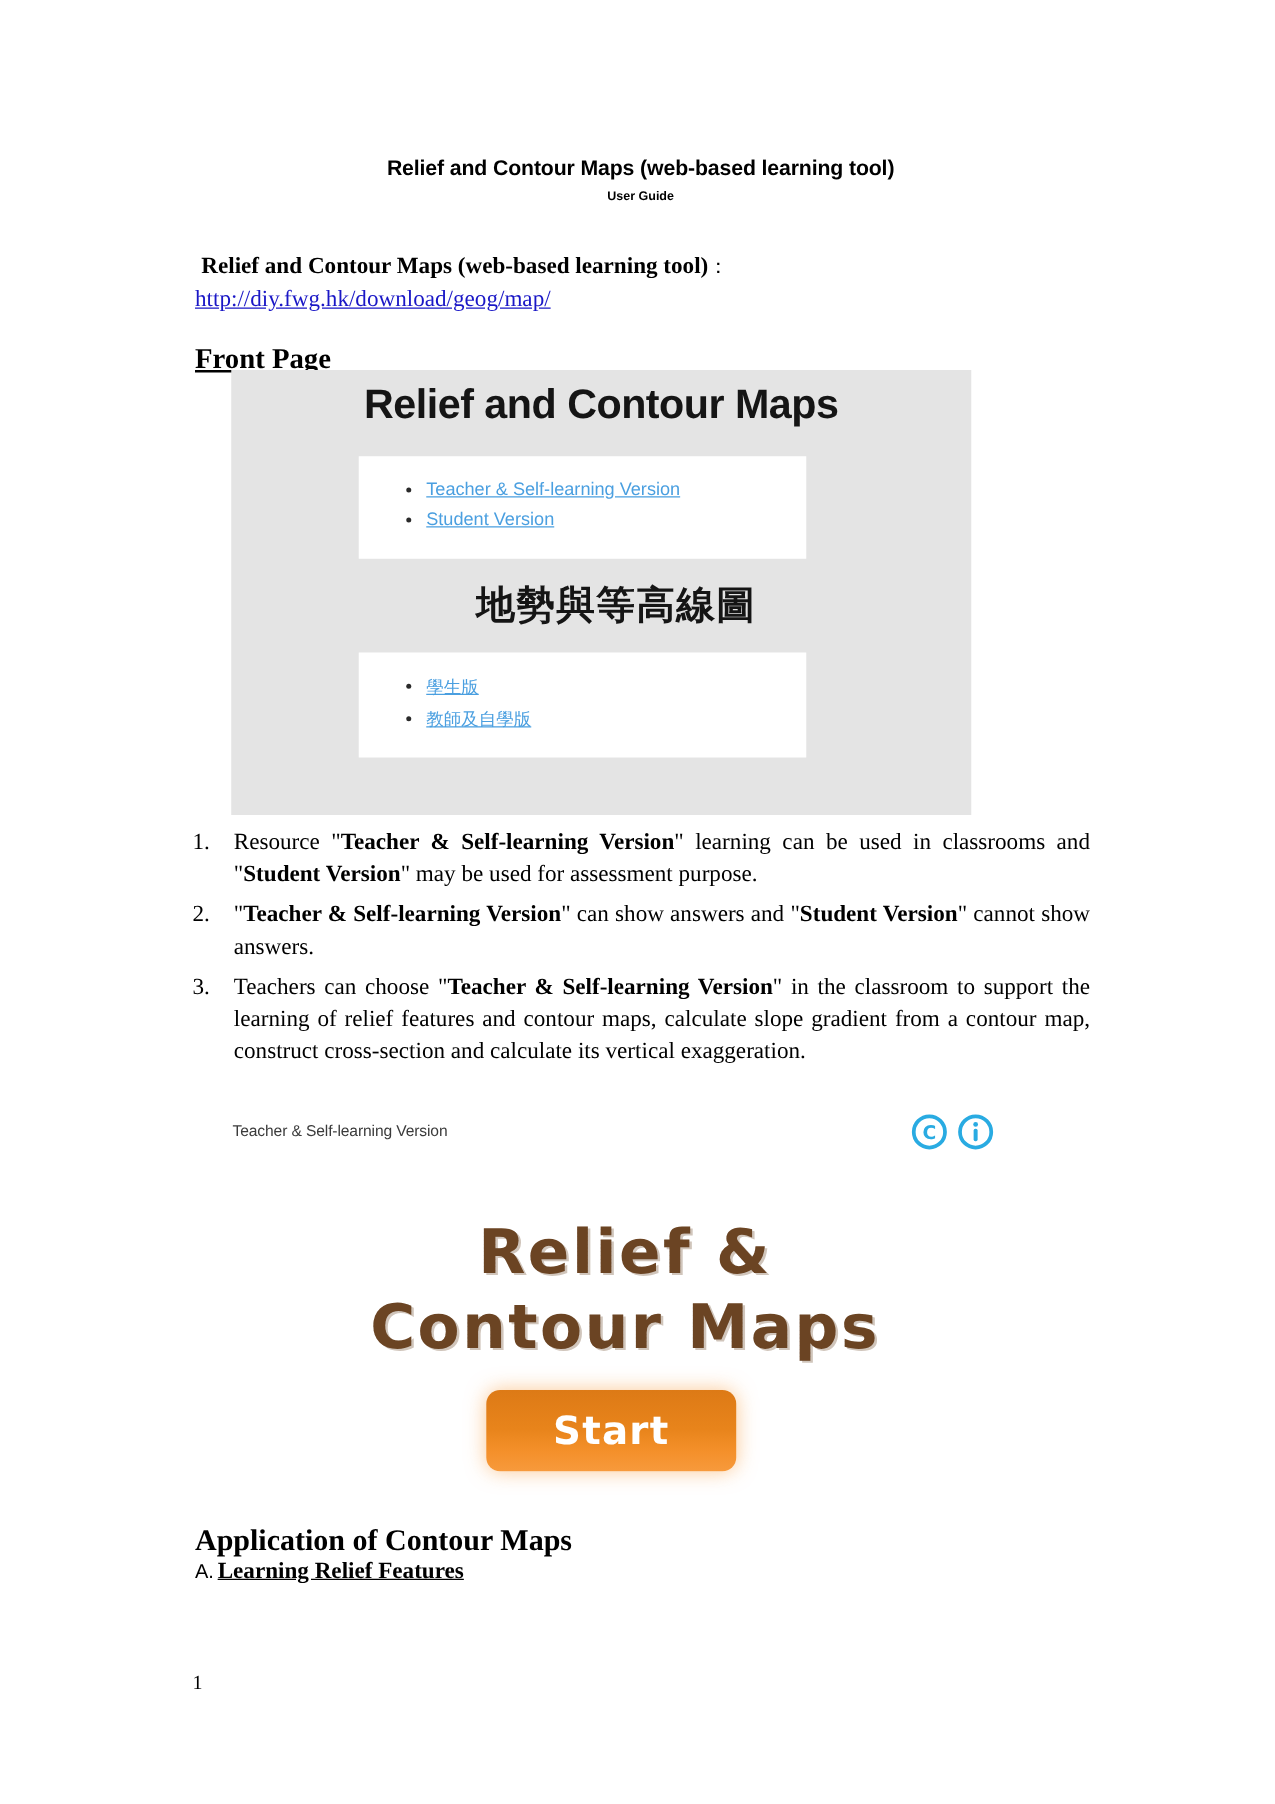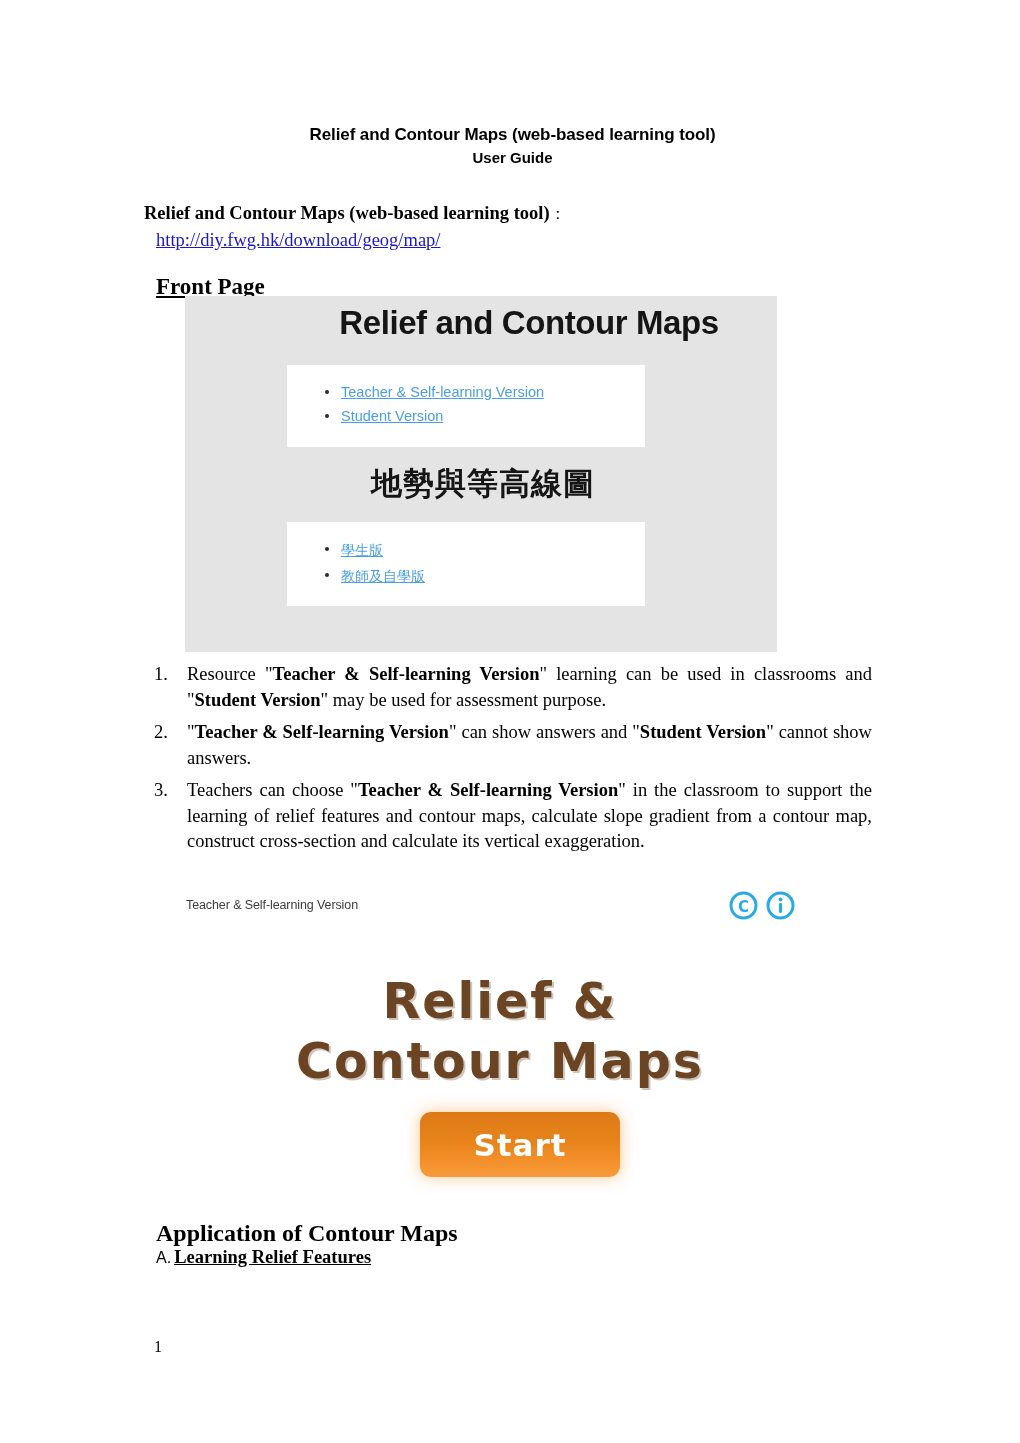--- a/index.html
+++ b/index.html
@@ -37,27 +37,27 @@
     letter-spacing: -0.1px;
   }
   .doc-subtitle {
     position: absolute;
     left: 155px;
     top: 148px;
     width: 715px;
     text-align: center;
     font-family: "Liberation Sans", "DejaVu Sans", sans-serif;
     font-weight: bold;
-    font-size: 15px;
+    font-size: 10px;
     line-height: 19px;
   }
 
   .intro-line {
     position: absolute;
-    left: 144px;
+    left: 161px;
     top: 201px;
     font-size: 18.5px;
     font-weight: bold;
     line-height: 24px;
     white-space: nowrap;
     text-align: right;
   }
   .intro-line .colon {
     font-weight: normal;
     font-size: 16px;
@@ -96,25 +96,24 @@
   .shot1 .s1-title {
     position: absolute;
     left: 0; top: 8px;
     width: 592px;
     text-align: center;
     font-family: "Liberation Sans", "DejaVu Sans", sans-serif;
     font-size: 33px;
     font-weight: 600;
     color: #151515;
     letter-spacing: -0.4px;
-    padding-left: 48px;
   }
   .shot1 .s1-title-cn {
     position: absolute;
-    left: 2px; top: 167px;
+    left: 12px; top: 167px;
     width: 592px;
     text-align: center;
     font-family: "DejaVu Sans", "Liberation Sans", sans-serif;
     font-size: 31px;
     font-weight: 700;
     color: #151515;
     letter-spacing: 1px;
   }
   .shot1 .s1-box {
     position: absolute;
@@ -245,21 +244,20 @@
     border: 0;
     border-radius: 11px;
     background: linear-gradient(to bottom, #dd7a16 0%, #e8841b 48%, #f4902a 75%, #f79a3c 100%);
     box-shadow: 0 0 16px rgba(247,154,60,0.55);
     color: #ffffff;
     font-family: "DejaVu Sans", "Liberation Sans", sans-serif;
     font-weight: bold;
     font-size: 31px;
     letter-spacing: 1px;
     cursor: pointer;
-    margin-left: 31px;
   }
 
   
   #app-contour-head {
     position: absolute;
     left: 156px;
     top: 1221px;
     font-size: 24px;
     font-weight: bold;
     line-height: 24px;

